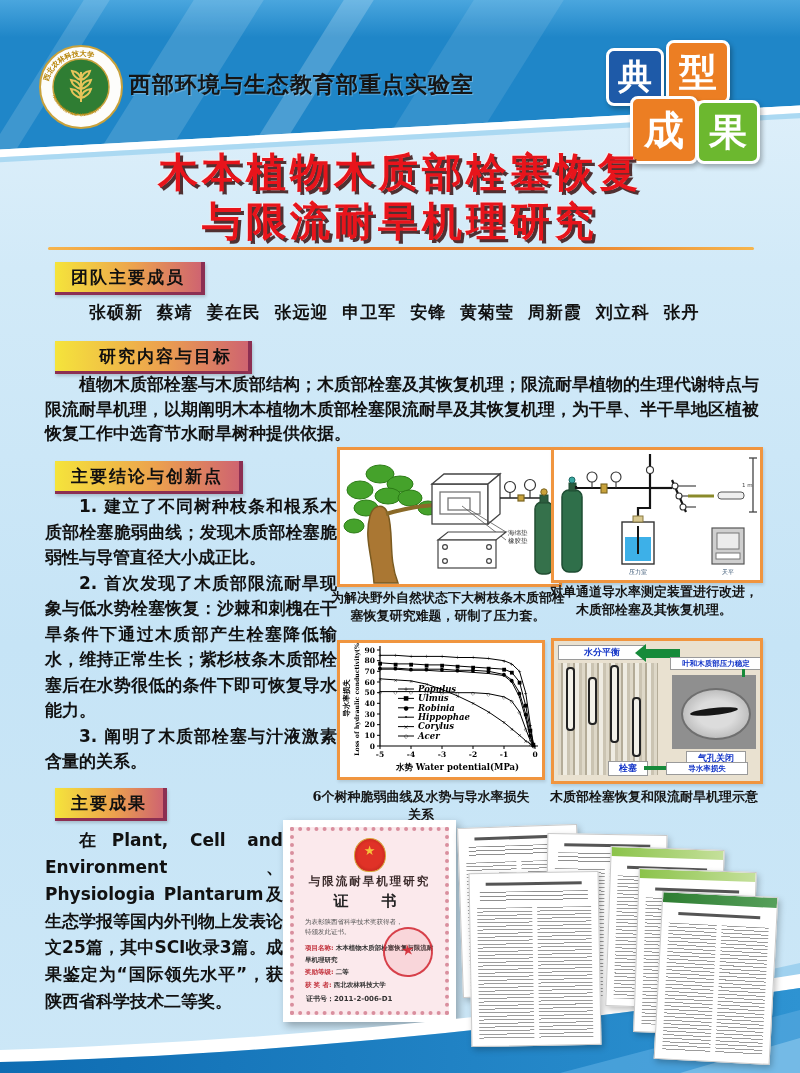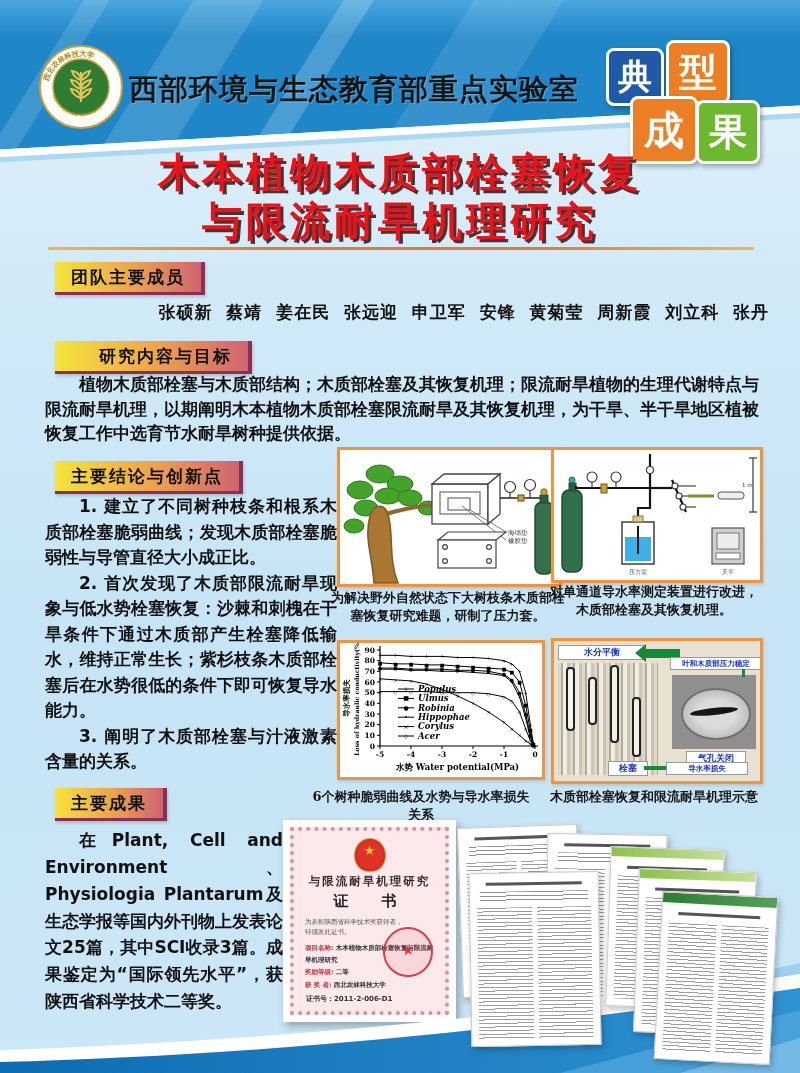--- a/index.html
+++ b/index.html
@@ -8,21 +8,21 @@
     background:linear-gradient(180deg,#e4f2fb 0%,#d2eaf8 25%,#c6e4f6 60%,#cce7f7 100%);}
   
   .header{position:absolute;left:0;top:0;width:800px;height:170px;pointer-events:none;}
   .header-bg{position:absolute;inset:0;background:linear-gradient(180deg,#4aa6de 0%,#1f86c8 22%,#1f86c8 100%);
     clip-path:polygon(0 0,100% 0,100% 62%,0 88%);}
   .hstreak{position:absolute;top:-20px;height:180px;background:rgba(255,255,255,.14);transform:skewX(-32deg);}
   .hs1{left:150px;width:70px}.hs2{left:300px;width:30px;background:rgba(255,255,255,.20)}
   .hs3{left:430px;width:90px;background:rgba(255,255,255,.10)}.hs4{left:40px;width:26px}
   .header-stripe{position:absolute;inset:0;background:#fff;clip-path:polygon(0 88%,100% 62%,100% 66.5%,0 92.5%);}
   .header-stripe2{position:absolute;inset:0;background:#9fd3f0;opacity:.8;clip-path:polygon(0 92.5%,100% 66.5%,100% 69.5%,0 95.5%);}
-  .lab-title{position:absolute;left:129px;top:70px;font-size:29px;font-weight:900;color:#151515;
+  .lab-title{position:absolute;left:129px;top:70px;font-size:22px;font-weight:900;color:#151515;
     letter-spacing:1px;text-shadow:1px 1px 0 rgba(255,255,255,.25);}
   
   .logo{position:absolute;left:38px;top:44px;width:86px;height:86px;}
   
   .badge{position:absolute;right:36px;top:40px;width:162px;height:132px;}
   .tile{position:absolute;border:3px solid #fff;border-radius:8px;color:#fff;font-weight:900;
     display:flex;align-items:center;justify-content:center;box-shadow:2px 3px 5px rgba(0,0,0,.3);}
   .t1{left:4px;top:8px;width:52px;height:52px;font-size:34px;background:#1e5aa8;}
   .t2{left:64px;top:0;width:58px;height:58px;font-size:38px;background:#ec7e23;}
   .t3{left:28px;top:56px;width:62px;height:62px;font-size:40px;background:#ec7e23;}
@@ -35,22 +35,22 @@
     background:linear-gradient(90deg,#f6b54d,#e87b2a 30%,#e87b2a 70%,#f6b54d);}
   
   .banner{position:absolute;padding:4px 16px 3px;font-size:17px;font-weight:800;color:#101010;letter-spacing:2px;
     background:linear-gradient(90deg,#f5e43b 0%,#eca14e 55%,#cf6470 100%);
     border-right:4px solid #8c2f52;border-bottom:3px solid #8c2f52;box-shadow:1px 2px 3px rgba(0,0,0,.18);}
   .b-team{left:55px;top:262px;}
   .b-research{left:55px;top:341px;padding-left:44px;}
   .b-concl{left:55px;top:461px;}
   .b-achv{left:55px;top:788px;}
   
-  .members{position:absolute;left:79px;top:301px;width:690px;font-size:17px;font-weight:700;color:#111;
-    letter-spacing:1px;white-space:pre-wrap;text-align:right;}
+  .members{position:absolute;left:89px;top:301px;width:690px;font-size:17px;font-weight:700;color:#111;
+    letter-spacing:1px;white-space:pre-wrap;}
   .research-body{position:absolute;left:45px;top:372px;width:714px;font-size:17px;font-weight:700;color:#111;
     line-height:1.45;text-align:justify;text-indent:2em;}
   .concl-body{position:absolute;left:45px;top:494px;width:292px;font-size:17px;font-weight:700;color:#111;
     line-height:1.5;text-align:justify;}
   .concl-body p{margin:0;text-indent:2em;}
   .achv-body{position:absolute;left:45px;top:827px;width:238px;font-size:17px;font-weight:700;color:#111;
     line-height:1.58;text-align:justify;text-indent:2em;}
   
   .figbox{position:absolute;background:#fff;border:3px solid #f0953f;box-shadow:1px 2px 3px rgba(0,0,0,.12);}
   .f1{left:337px;top:447px;width:219px;height:134px;}

